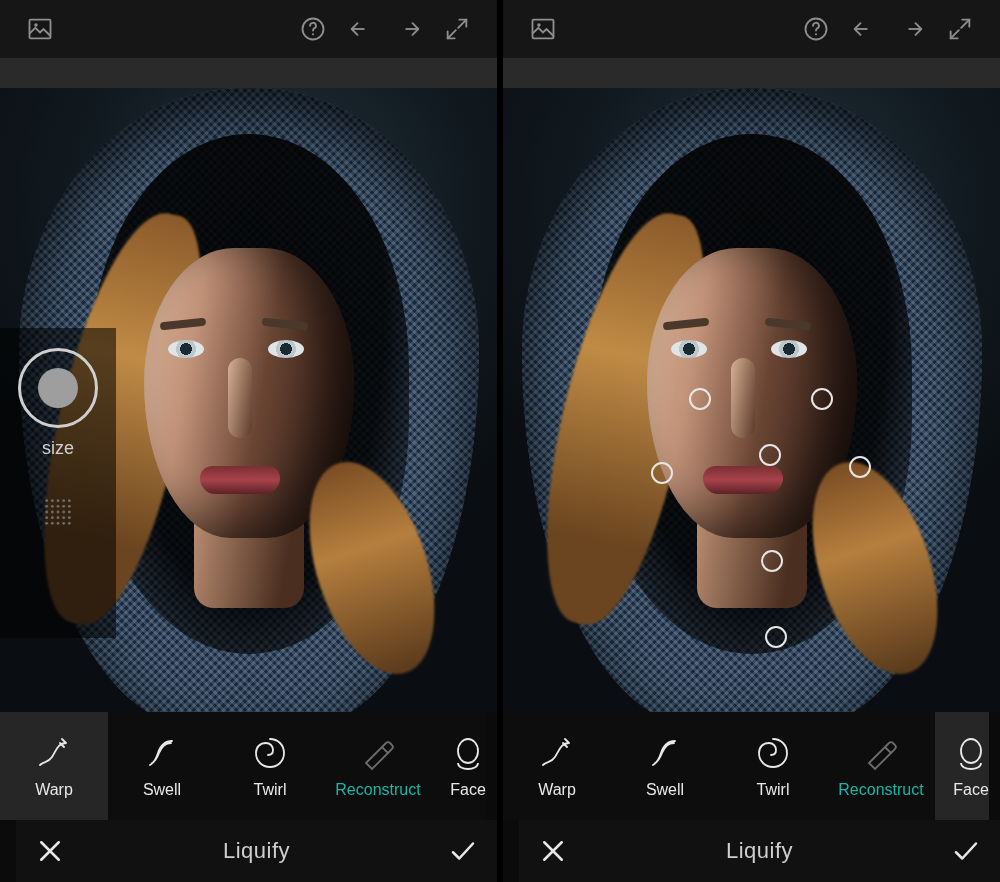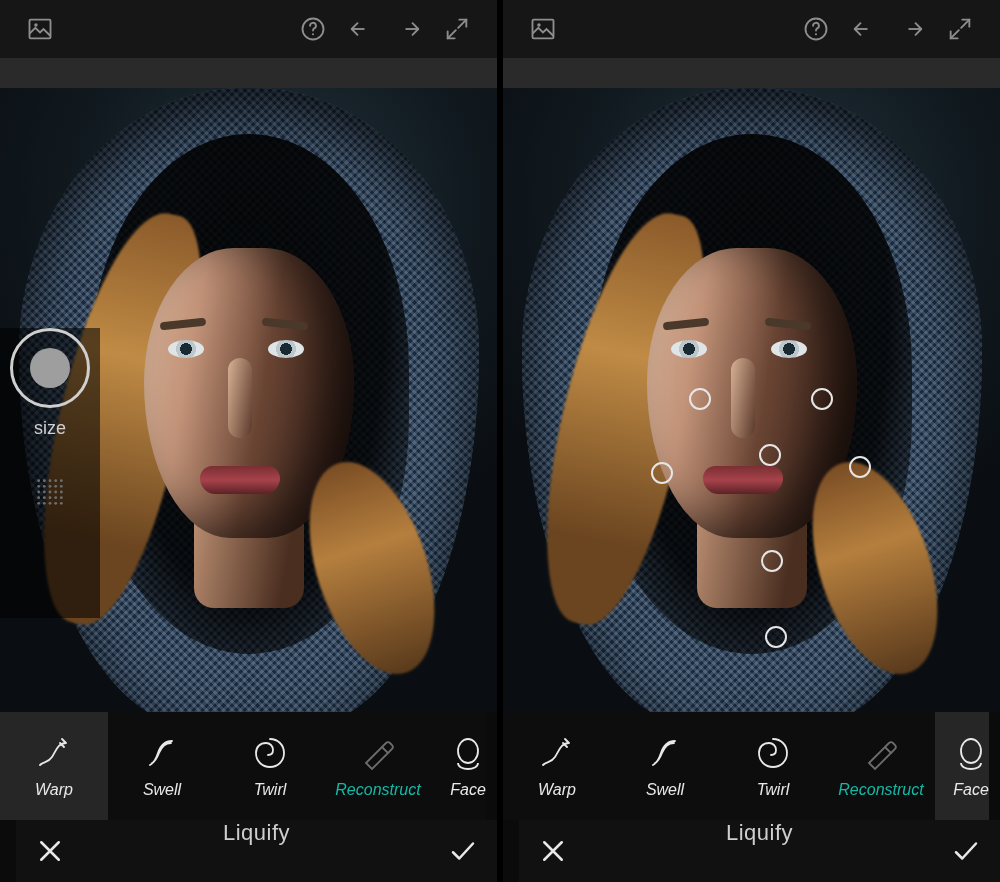--- a/index.html
+++ b/index.html
@@ -10,39 +10,39 @@
   .topbar{position:absolute;top:0;left:0;right:0;height:58px;display:flex;align-items:center;padding:0 16px;background:#161616;}
   .topbar .spacer{flex:1;}
   .topbar-icon{width:32px;height:32px;display:flex;align-items:center;justify-content:center;margin:0 8px;color:#8e8e8e;}
   .topbar-icon svg{width:28px;height:28px;stroke:#8e8e8e;fill:none;stroke-width:1.6;}
   
   .substrip{position:absolute;top:58px;left:0;right:0;height:30px;background:#2a2a2a;}
   
   .canvas{position:absolute;top:88px;left:0;right:0;bottom:170px;overflow:hidden;}
   .photo{position:absolute;inset:0;}
   
-  .tool-panel{position:absolute;left:0;top:240px;width:100px;height:290px;background:rgba(0,0,0,0.55);display:flex;flex-direction:column;align-items:center;}
+  .tool-panel{position:absolute;left:0;top:240px;width:116px;height:290px;background:rgba(0,0,0,0.55);display:flex;flex-direction:column;align-items:center;padding-top:20px;}
   .size-ring{width:74px;height:74px;border:3px solid #cfcfcf;border-radius:50%;display:flex;align-items:center;justify-content:center;}
   .size-dot{width:40px;height:40px;border-radius:50%;background:#9e9e9e;}
   .size-label{margin-top:10px;color:#d0d0d0;font-size:18px;}
   .grid-icon{margin-top:36px;width:34px;height:34px;color:#6d6d6d;}
   .grid-icon svg{width:34px;height:34px;}
   
   .face-point{position:absolute;width:22px;height:22px;border:2.5px solid #e6e6e6;border-radius:50%;box-sizing:border-box;}
   
-  .toolrow{position:absolute;left:0;right:11px;bottom:62px;height:108px;display:flex;background:#0d0d0d;overflow:hidden;font-style:italic;}
+  .toolrow{position:absolute;left:0;right:11px;bottom:62px;height:108px;display:flex;background:#0d0d0d;overflow:hidden;}
   .tool{flex:0 0 108px;display:flex;flex-direction:column;align-items:center;justify-content:center;color:#e8e8e8;font-size:16px;}
   .tool.selected{background:#262626;}
   .tool.disabled{color:#14b8a6;}
   .tool .ticon{width:40px;height:40px;margin-bottom:8px;display:flex;align-items:center;justify-content:center;}
   .tool .ticon svg{width:40px;height:40px;stroke:#e8e8e8;fill:none;stroke-width:1.8;}
   .tool.disabled .ticon svg{stroke:#6d6d6d;}
   .tool.last{flex:0 0 72px;}
   
-  .bottombar{position:absolute;left:0;right:0;bottom:0;height:62px;background:#111;display:flex;align-items:flex-start;margin-left:16px;}
+  .bottombar{position:absolute;left:0;right:0;bottom:0;height:62px;background:#111;display:flex;align-items:center;margin-left:16px;}
   .bottombar .action{width:68px;height:62px;display:flex;align-items:center;justify-content:center;color:#e8e8e8;}
   .bottombar .action svg{width:30px;height:30px;stroke:#e8e8e8;stroke-width:2;fill:none;}
   .bottombar .title{flex:1;text-align:center;color:#cfcfcf;font-size:22px;letter-spacing:0.5px;}
   
   .photo{background:radial-gradient(ellipse 70% 55% at 55% 18%, #22303a 0%, #111a20 55%, #0a0e12 100%);}
   .hood{position:absolute;left:50%;top:0;transform:translateX(-50%);width:460px;height:640px;border-radius:50% 50% 40% 40% / 42% 42% 60% 60%;background:
     repeating-linear-gradient(45deg,#2d3a4a 0 3px,#0e1620 3px 6px),
     repeating-linear-gradient(-45deg,#2d3a4a 0 3px,#0e1620 3px 6px);
     background-blend-mode:screen;
     box-shadow:inset 0 20px 60px rgba(0,0,0,0.8);}

